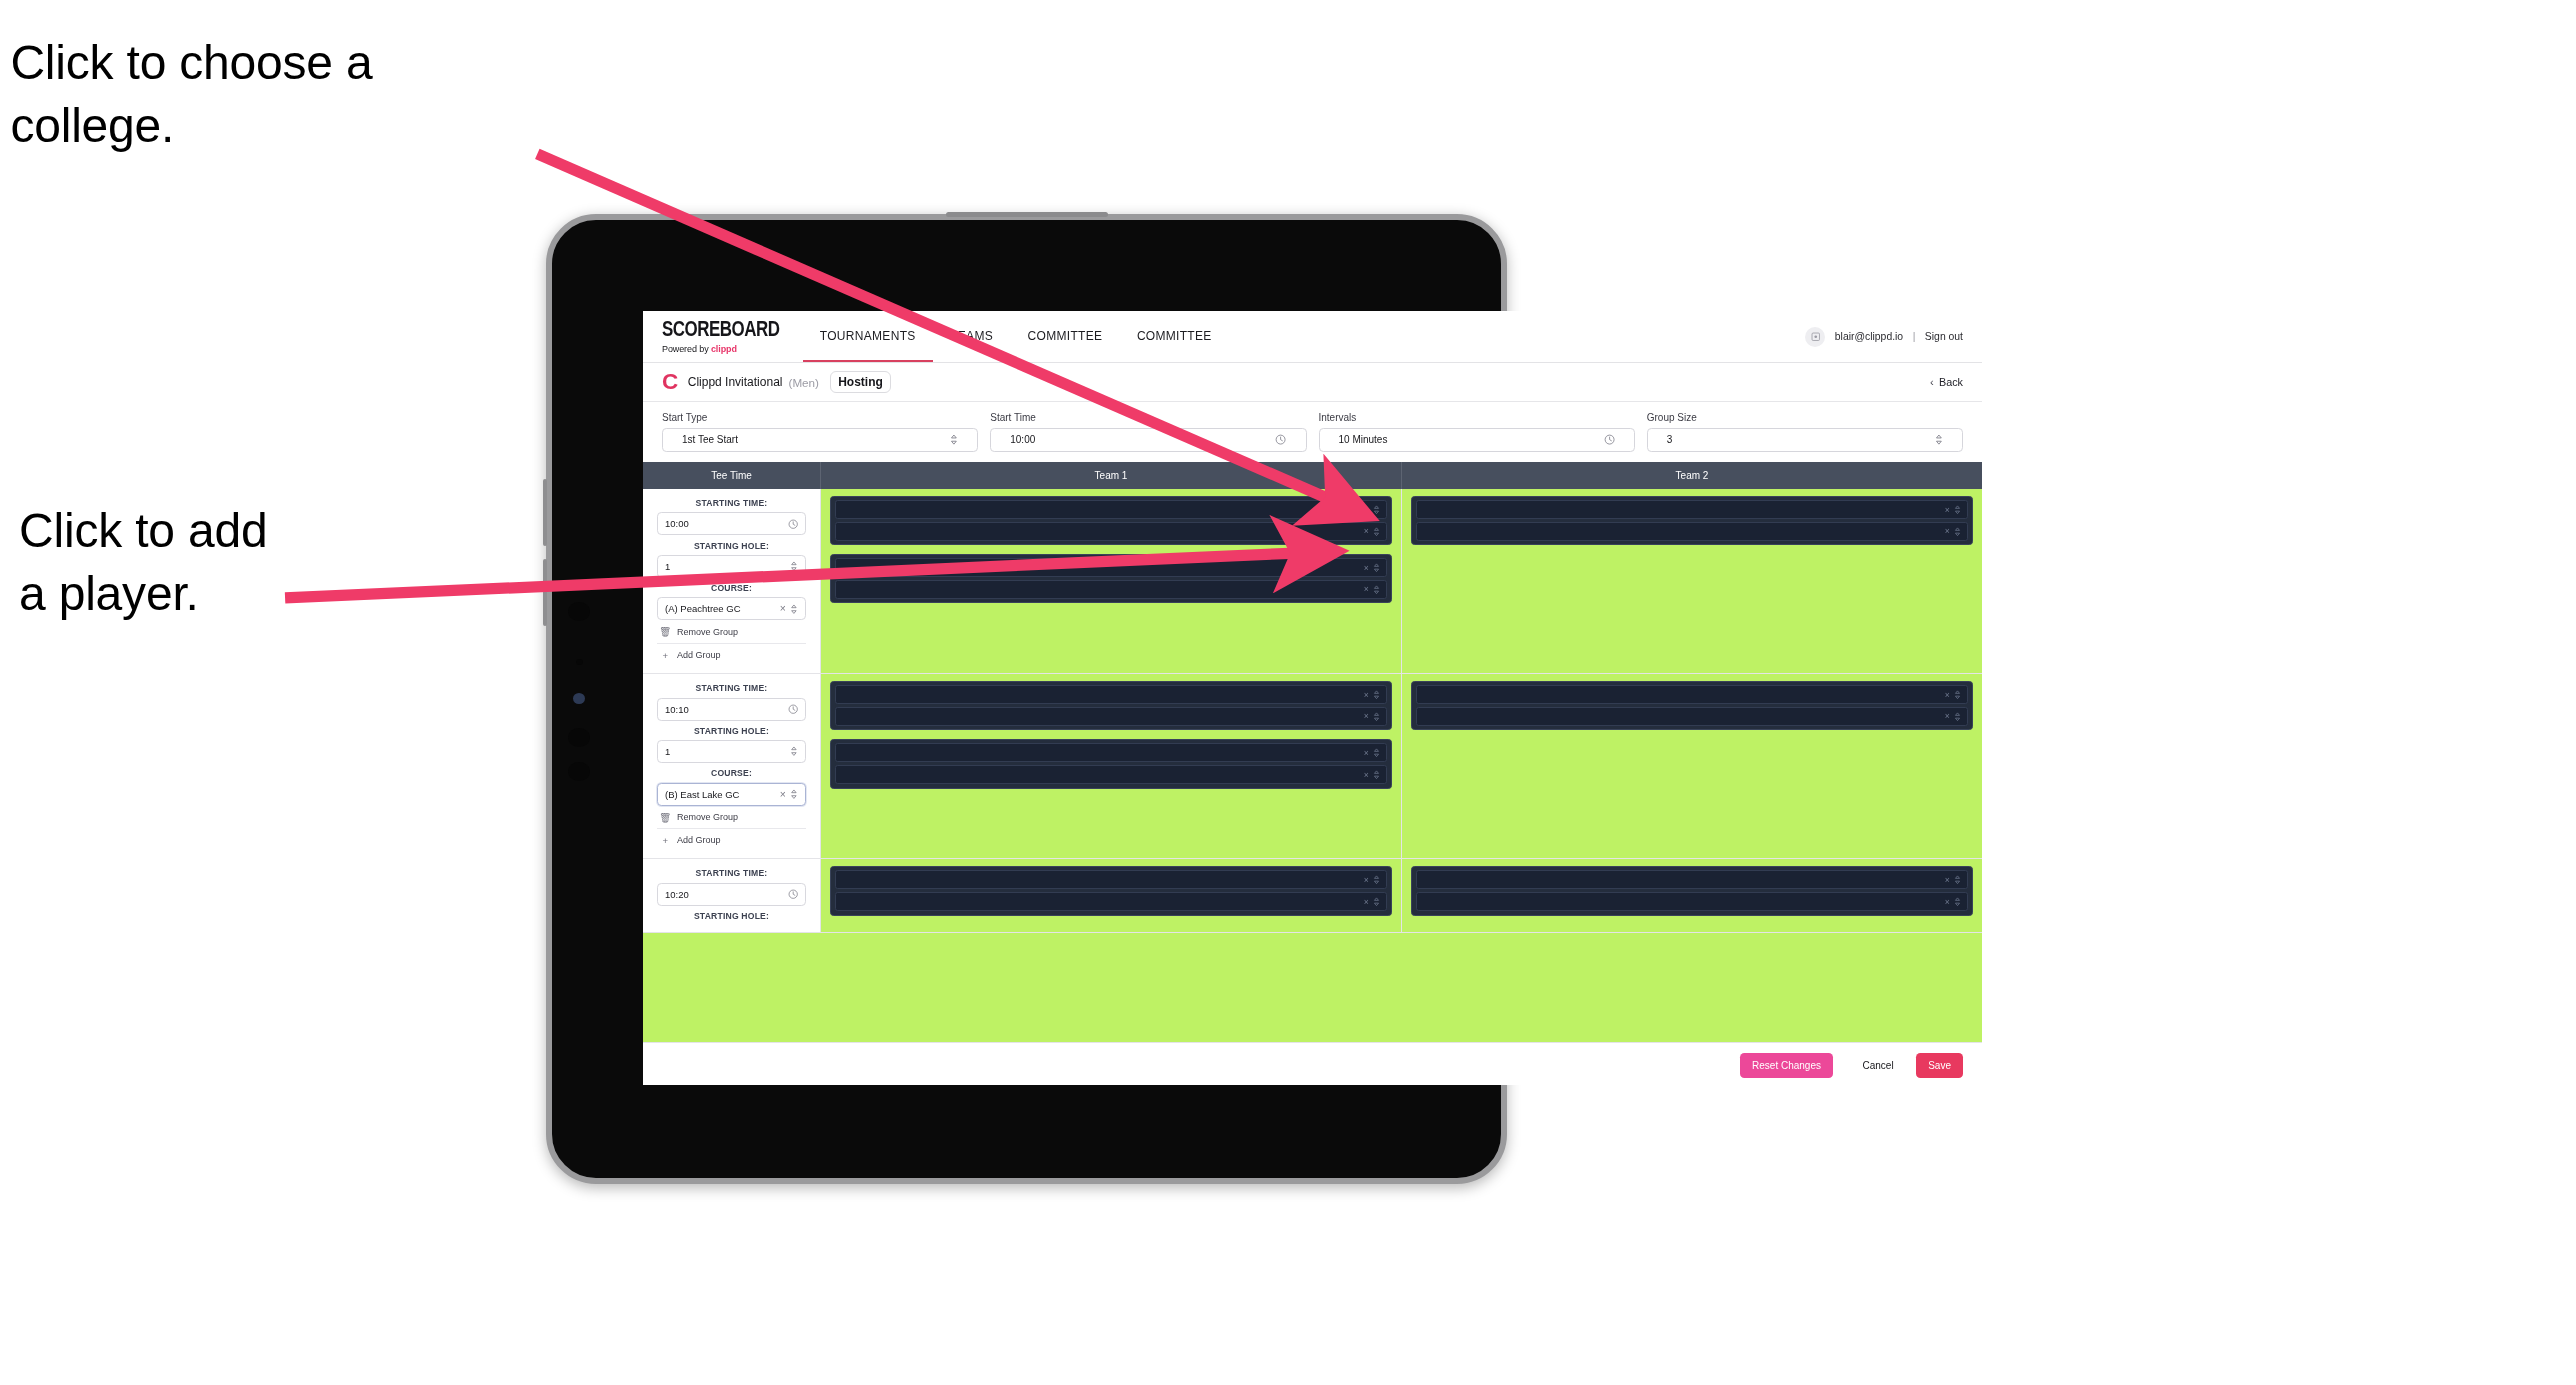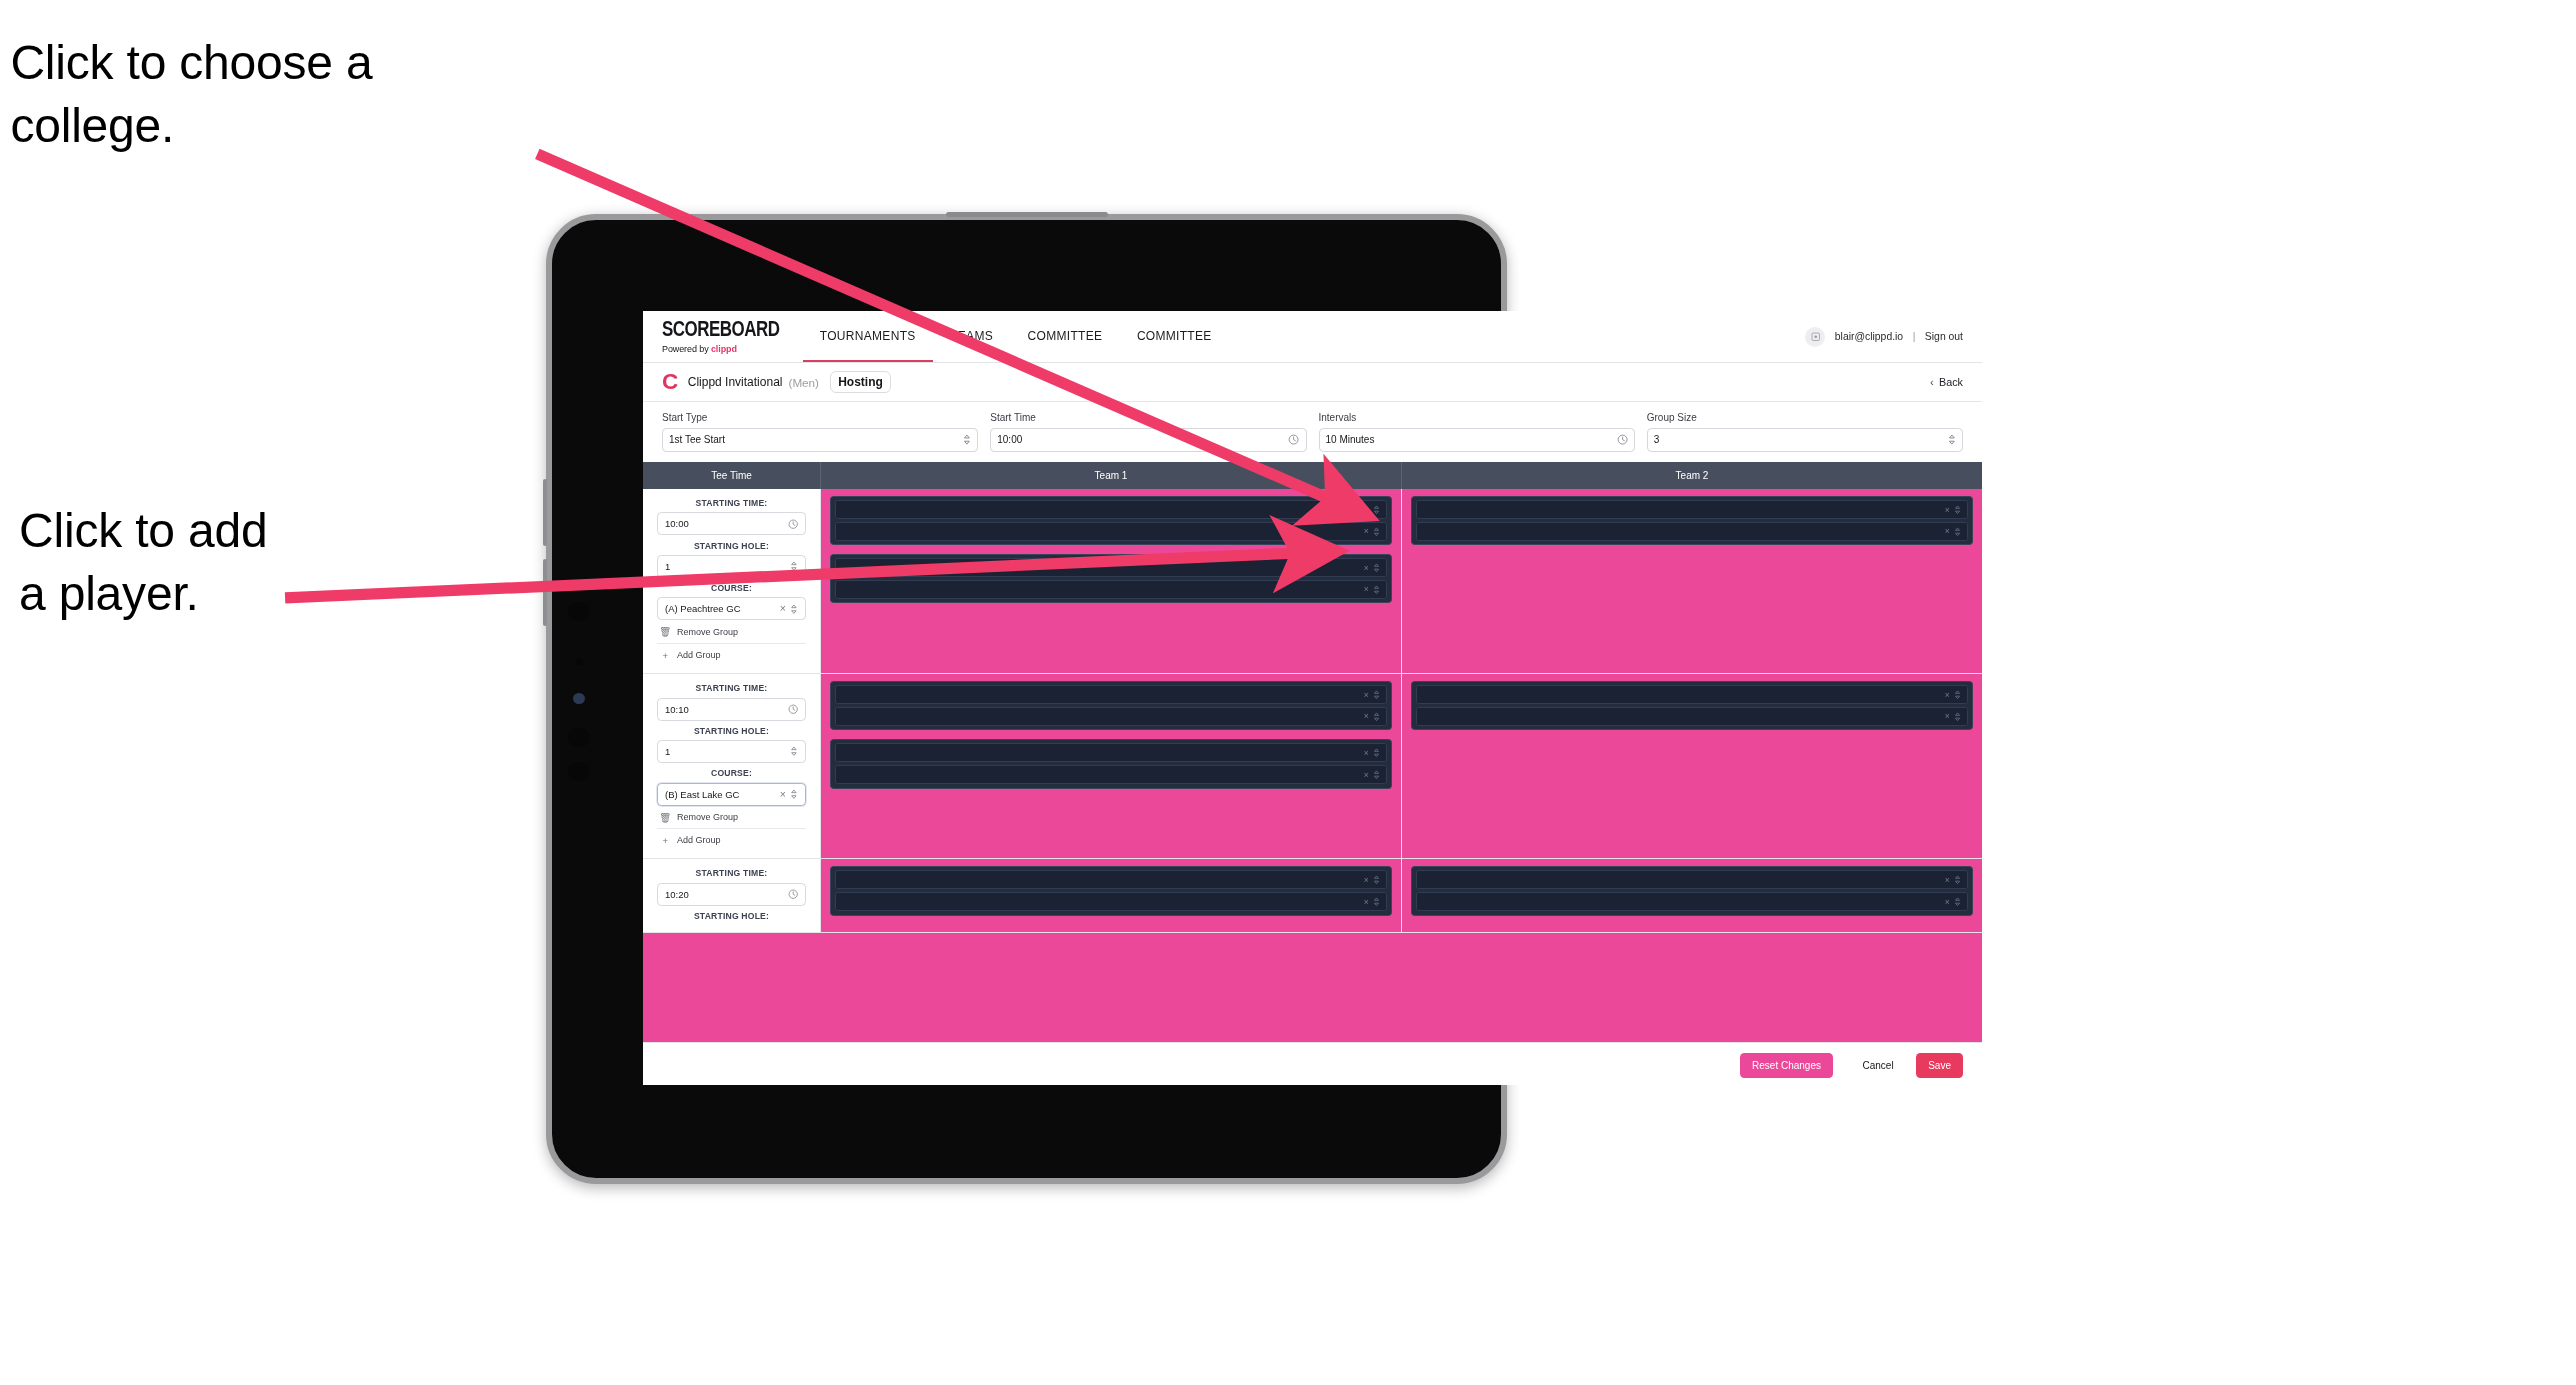--- a/index.html
+++ b/index.html
@@ -112,39 +112,39 @@
   .backlink .chev { font-size: 11.2px; color: #4a4a55; }
 
   
   #controls {
     display: flex; gap: 12px; padding: 9.5px 19px 10.4px 19px; background: #fff;
   }
   .ctl { flex: 1; min-width: 0; }
   .ctl-label { font-size: 10px; color: #3b3b44; margin-bottom: 5.2px; }
   .ctl-field {
     height: 24px; border: 0.9px solid #d6d6dc; border-radius: 4.3px; background: #fff;
-    display: flex; align-items: center; padding: 0 6px;
+    display: flex; align-items: center; padding: 0 19px;
     font-size: 10px; color: #17171b; cursor: pointer;
   }
   .ctl-field .val { flex: 1; overflow: hidden; white-space: nowrap; }
   .ico { color: #7b7b86; font-size: 9.5px; line-height: 1; display: flex; align-items: center; }
   .ico svg { display: block; }
 
   
   #thead { display: flex; background: #474f5e; }
   .th {
     color: #ffffff; font-size: 10px; text-align: center;
     padding: 7.8px 0; border-right: 0.9px solid #5d6472;
   }
   .th:last-child { border-right: none; }
   .col-tee  { width: 178px; flex: none; }
   .col-team { flex: 1; }
 
   
-  #tbody { background: #ec4899; height: 553px; overflow: hidden; position: relative; }
+  #tbody { background: #bef264; height: 553px; overflow: hidden; position: relative; }
   .grow { display: flex; border-bottom: 0.9px solid #e4e4e8; align-items: stretch; }
 
   .cell-tee {
     width: 178px; flex: none; border-right: 0.9px solid #e4e4e8;
     padding: 7.8px 14px 7px 14px; background: #fff;
   }
   .tee-label {
     font-size: 8.6px; font-weight: 700; color: #3c4150; letter-spacing: 0.2px;
     text-align: center; margin: 5.2px 0 4.3px 0;
   }

